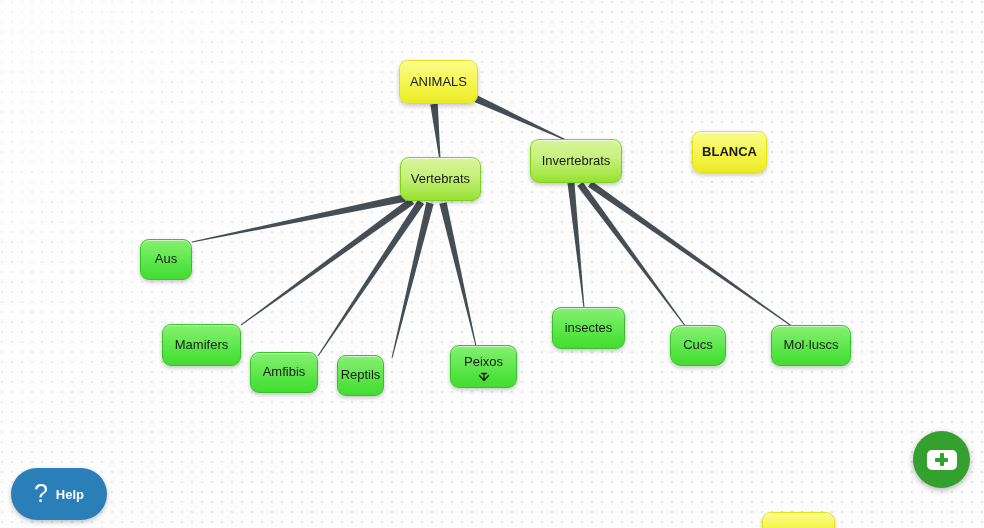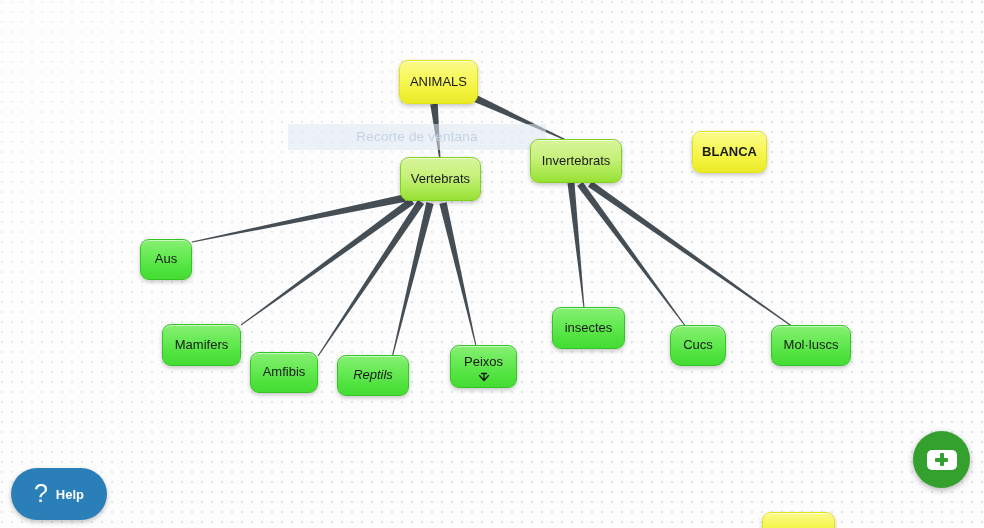--- a/index.html
+++ b/index.html
@@ -188,21 +188,20 @@
       <polygon points="404.24,194.33 191.90,241.51 192.10,242.49 405.76,201.67" fill="#454d55"></polygon>
       <polygon points="409.80,197.96 240.71,324.60 241.29,325.40 414.20,204.04" fill="#454d55"></polygon>
       <polygon points="417.88,199.92 317.58,355.72 318.42,356.28 424.12,204.08" fill="#454d55"></polygon>
       <polygon points="426.36,202.11 391.51,357.88 392.49,358.12 433.64,203.89" fill="#454d55"></polygon>
       <polygon points="439.35,203.84 475.51,346.11 476.49,345.89 446.65,202.16" fill="#454d55"></polygon>
       <polygon points="567.52,183.36 583.50,308.05 584.50,307.95 574.48,182.64" fill="#454d55"></polygon>
       <polygon points="577.19,186.08 685.60,327.30 686.40,326.70 582.81,181.92" fill="#454d55"></polygon>
       <polygon points="587.98,186.86 792.71,327.41 793.29,326.59 592.02,181.14" fill="#454d55"></polygon>
     </svg>
 
-  <div class="watermark">Recorte de ventana</div>
 
   <div id="node-layer">
       <div class="node yellow" style="left: 399px; top: 60px; width: 79px; height: 44px;">
         <span class="node-label">ANIMALS</span>
       </div>
       <div class="node yellow bold" style="left: 692px; top: 87px; width: 75px; height: 42px; margin-top: 44px;">
         <span class="node-label">BLANCA</span>
       </div>
       <div class="node limegreen" style="left: 400px; top: 157px; width: 81px; height: 44px;">
         <span class="node-label">Vertebrats</span>
@@ -212,21 +211,21 @@
       </div>
       <div class="node green" style="left: 140px; top: 239px; width: 52px; height: 41px;">
         <span class="node-label">Aus</span>
       </div>
       <div class="node green" style="left: 162px; top: 324px; width: 79px; height: 42px;">
         <span class="node-label">Mamifers</span>
       </div>
       <div class="node green" style="left: 250px; top: 352px; width: 68px; height: 41px;">
         <span class="node-label">Amfibis</span>
       </div>
-      <div class="node green" style="left: 337px; top: 355px; width: 72px; height: 41px; font-style: italic;">
+      <div class="node green" style="left: 337px; top: 355px; width: 47px; height: 41px;">
         <span class="node-label">Reptils</span>
       </div>
       <div class="node green" style="left: 450px; top: 345px; width: 67px; height: 43px; align-items: flex-start; padding-top: 9px;">
         <span class="node-label">Peixos</span>
         <svg class="node-cursor" viewBox="0 0 14 14">
           <path d="M2.5 5.5 L7 10.5 L11.5 5.5 M7 10.5 L7 3.5 M4.5 3.5 L9.5 3.5" fill="none" stroke="#111111" stroke-width="1.3" stroke-linecap="round" stroke-linejoin="round"></path>
         </svg>
       </div>
       <div class="node green" style="left: 552px; top: 307px; width: 73px; height: 42px;">
         <span class="node-label">insectes</span>

